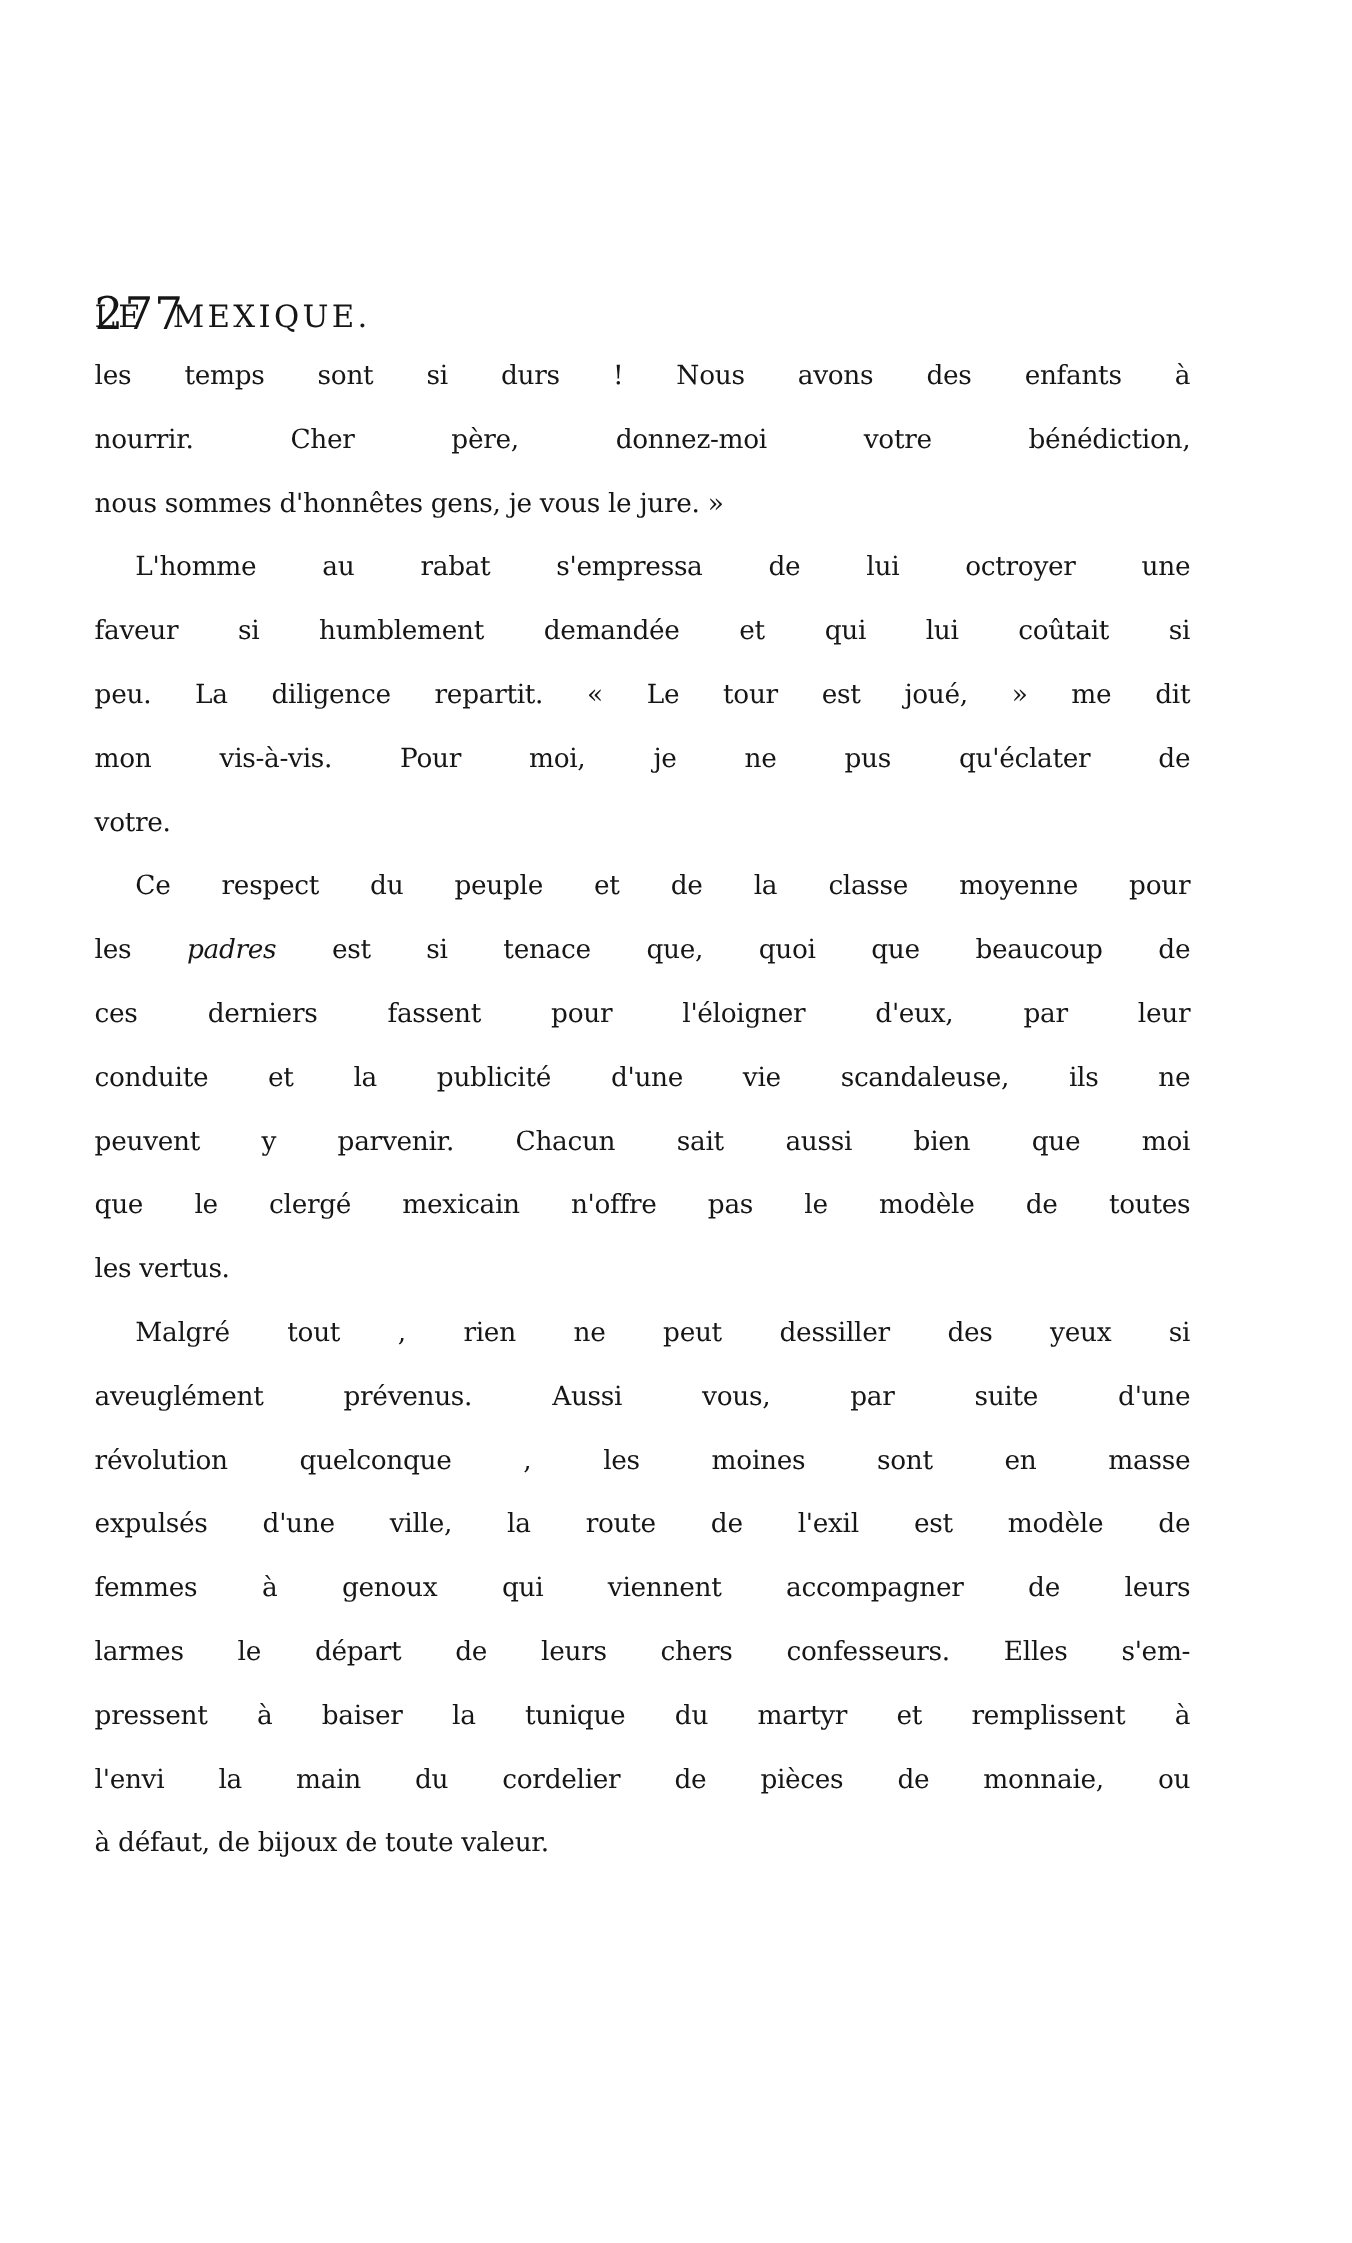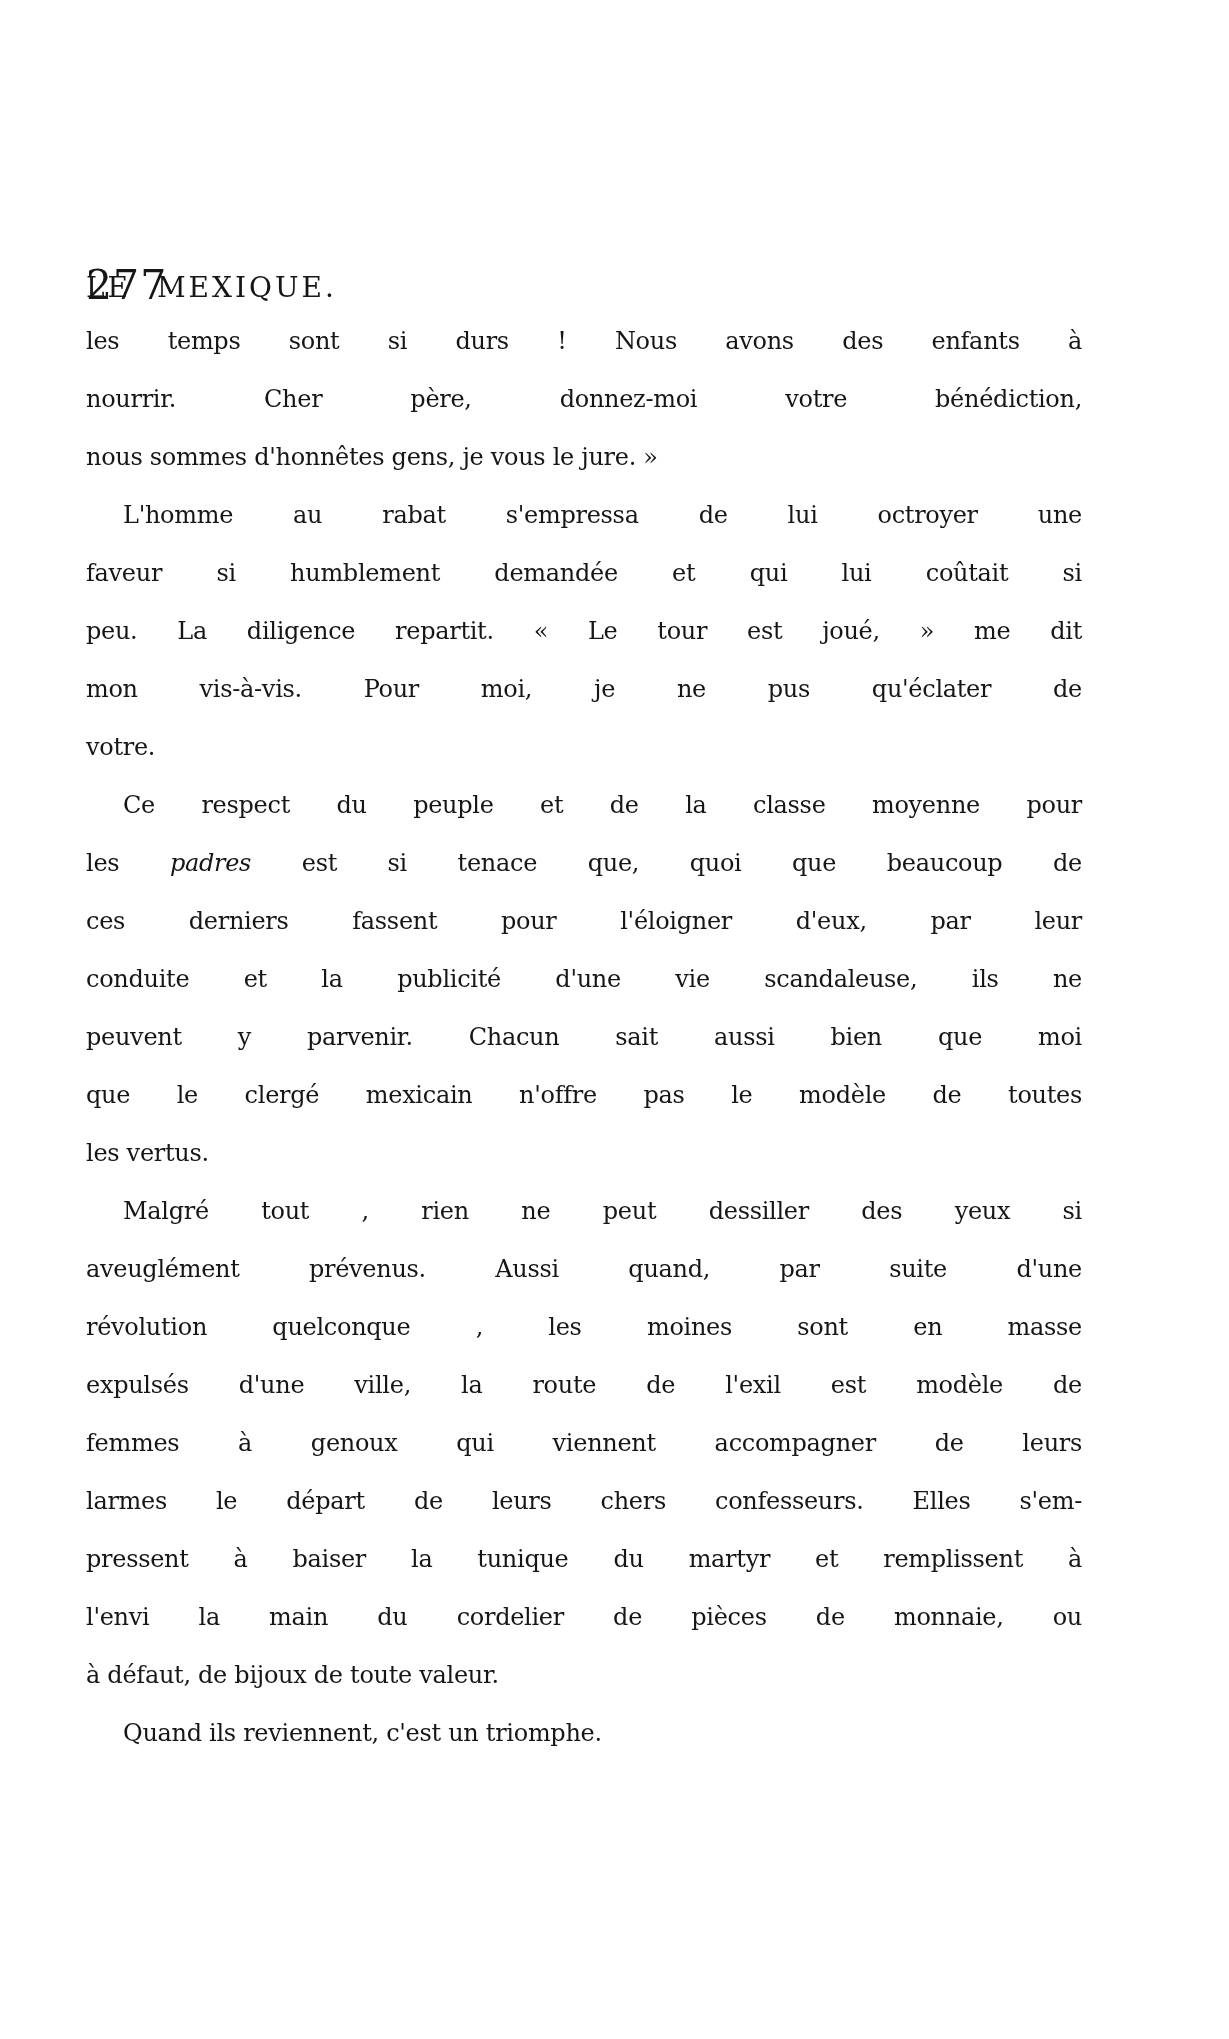--- a/index.html
+++ b/index.html
@@ -98,29 +98,26 @@
       </div>
       <div class="line">ces derniers fassent pour l'éloigner d'eux, par leur</div>
       <div class="line">conduite et la publicité d'une vie scandaleuse, ils ne</div>
       <div class="line">peuvent y parvenir. Chacun sait aussi bien que moi</div>
       <div class="line">que le clergé mexicain n'offre pas le modèle de toutes</div>
       <div class="line last">les vertus.</div>
     </div>
 
     <div class="para indented">
       <div class="line">Malgré tout , rien ne peut dessiller des yeux si</div>
-      <div class="line">aveuglément prévenus. Aussi quand, par suite d'une</div>
+      <div class="line">aveuglément prévenus. Aussi vous, par suite d'une</div>
       <div class="line">révolution quelconque , les moines sont en masse</div>
       <div class="line">expulsés d'une ville, la route de l'exil est modèle de</div>
       <div class="line">femmes à genoux qui viennent accompagner de leurs</div>
       <div class="line">larmes le départ de leurs chers confesseurs. Elles s'em-</div>
       <div class="line">pressent à baiser la tunique du martyr et remplissent à</div>
       <div class="line">l'envi la main du cordelier de pièces de monnaie, ou</div>
       <div class="line last">à défaut, de bijoux de toute valeur.</div>
     </div>
 
-    <div class="para indented">
-      <div class="line last">Quand ils reviennent, c'est un triomphe.</div>
-    </div>
 
 
   </div>
 </div>
 
 </body></html>

